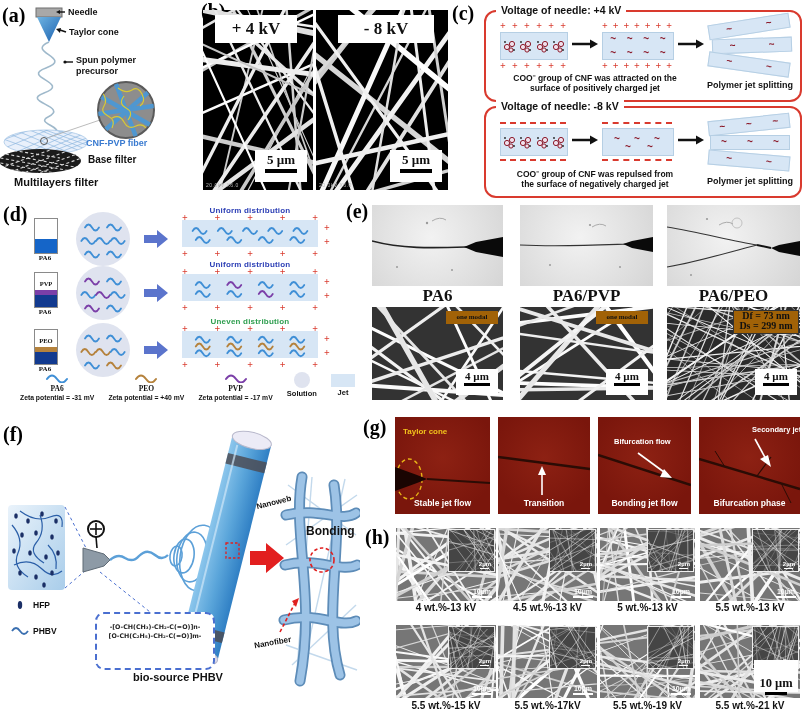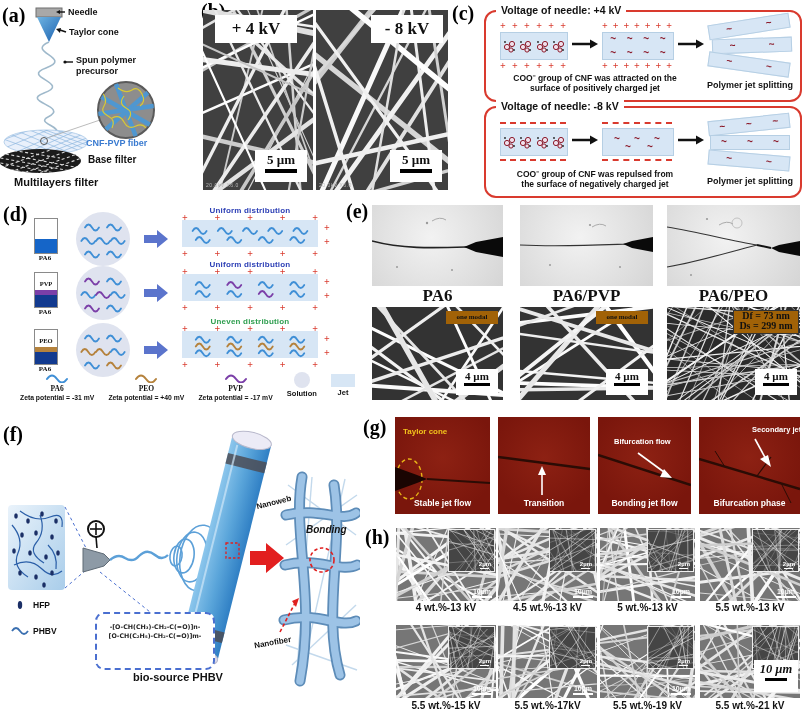--- a/index.html
+++ b/index.html
@@ -1,21 +1,21 @@
 <!DOCTYPE html>
 <html style="--accent_red: #d93a2e; --jet_fill: #d7e6f5; --solution_fill: #dfe3ef; --pa6: #3f8fd6; --peo: #b5823c; --pvp: #7b3fa8; --uniform_blue: #2b3eb5; --uneven_green: #2e9e4f; --micro_maroon: #7a160c; --taylor_yellow: #f2c21c; --block_arrow_blue: #5b74cc;"><head>
 <meta charset="utf-8">
 <style>
   html,body{margin:0;padding:0;background:#fff;}
   #fig{position:relative;width:802px;height:719px;background:#fff;overflow:hidden;
        font-family:"Liberation Sans",sans-serif;color:#111;}
   .abs{position:absolute;}
   .plabel{font-family:"Liberation Serif",serif;font-weight:bold;font-size:20px;color:#000;}
   .ann{font-weight:bold;font-size:9px;color:#111;}
-  .sem{background:#404040;overflow:hidden;}
+  .sem{background:#000000;overflow:hidden;}
   .sem svg,.micro svg{position:absolute;left:0;top:0;width:100%;height:100%;}
   .micro{background:radial-gradient(circle at 45% 40%, #f2f2f2, #d5d5d5);overflow:hidden;}
   .vbox{background:#fff;text-align:center;font-family:"Liberation Serif",serif;
         font-weight:bold;font-size:17px;line-height:28px;}
   .scalebox{background:#fff;text-align:center;font-family:"Liberation Serif",serif;font-weight:bold;}
   .scalebox .bar{background:#000;margin:1px auto 0 auto;}
   .cbox{border:2px solid var(--accent_red);border-radius:12px;}
   .ctitle{background:#fff;padding:0 5px;font-weight:bold;font-size:10.5px;white-space:nowrap;}
   .jet{background:var(--jet_fill);border:1px solid #b6cfe4;}
   .plus-row{display:flex;justify-content:space-between;color:var(--accent_red);
@@ -167,21 +167,21 @@
         <line x1="104.9" y1="-64.1" x2="-20.0" y2="140.8" stroke="rgb(248,248,248)" stroke-width="3.58" stroke-linecap="round"></line>
         <line x1="120.5" y1="-63.0" x2="-64.7" y2="89.7" stroke="rgb(217,217,217)" stroke-width="1.87" stroke-linecap="round"></line>
         <line x1="64.4" y1="-103.2" x2="113.2" y2="131.8" stroke="rgb(209,209,209)" stroke-width="2.20" stroke-linecap="round"></line>
         <line x1="63.3" y1="-51.9" x2="104.2" y2="184.6" stroke="rgb(237,237,237)" stroke-width="2.21" stroke-linecap="round"></line>
         <line x1="120.0" y1="65.8" x2="-117.0" y2="103.8" stroke="rgb(240,240,240)" stroke-width="2.53" stroke-linecap="round"></line>
         <line x1="-42.0" y1="-65.9" x2="50.9" y2="155.4" stroke="rgb(240,240,240)" stroke-width="2.56" stroke-linecap="round"></line>
         <line x1="-64.7" y1="-56.4" x2="140.6" y2="67.9" stroke="rgb(254,254,254)" stroke-width="3.45" stroke-linecap="round"></line>
         <line x1="86.7" y1="-86.8" x2="31.8" y2="146.8" stroke="rgb(223,223,223)" stroke-width="1.89" stroke-linecap="round"></line>
         <line x1="-68.6" y1="-61.1" x2="100.4" y2="109.3" stroke="rgb(240,240,240)" stroke-width="2.13" stroke-linecap="round"></line>
       </svg>
-    <div class="vbox abs" style="left:22px;top:5px;width:72px;height:28px;margin-left:33px;">- 8 kV</div>
+    <div class="vbox abs" style="left:22px;top:5px;width:96px;height:28px;">- 8 kV</div>
     <div class="scalebox abs" style="left:74px;top:140px;width:52px;height:32px;font-size:13px;">
       <div style="padding-top:2px;">5 µm</div>
       <div class="bar" style="width:32px;height:4px;"></div>
     </div>
     <div class="meta">20.0kV X6.0</div>
   </div>
 
   <div class="abs plabel" style="left:452px;top:2px;">(c)</div>
 
   <div class="abs cbox" style="left:484px;top:10px;width:314px;height:88px;">
@@ -834,21 +834,21 @@
     </svg>
   <div class="abs ann" style="left:33px;top:626px;font-size:8.5px;">PHBV</div>
   <div class="abs" style="left:95px;top:612px;width:116px;height:54px;border:2px dashed #4a6fd0;border-radius:9px;background:#fff;">
     <div class="formula">
       <div>-[O-CH(CH₃)-CH₂-C(=O)]n-</div>
       <div>[O-CH(C₂H₅)-CH₂-C(=O)]m-</div>
     </div>
   </div>
   <div class="abs ann" style="left:118px;top:671px;width:120px;text-align:center;font-size:11px;">bio-source PHBV</div>
   <div class="abs ann" style="left:256px;top:498px;font-size:8px;transform:rotate(-14deg);">Nanoweb</div>
-  <div class="abs ann" style="left:306px;top:524px;font-size:10px;font-style:italic;">Bonding</div>
+  <div class="abs ann" style="left:306px;top:524px;font-size:12px;">Bonding</div>
   <div class="abs ann" style="left:254px;top:638px;font-size:8px;transform:rotate(-10deg);">Nanofiber</div>
 
   <div class="abs plabel" style="left:363px;top:416px;">(g)</div>
   <div class="abs gframe" style="left:395px;top:417px;width:95px;height:97px;">
     <svg width="95" height="97">
       <ellipse cx="14" cy="62" rx="13" ry="20" fill="none" stroke="#e8b416" stroke-width="1.4" stroke-dasharray="4,3"></ellipse>
       <polygon points="0,50 22,58 32,62 22,66 0,74" fill="#1a0502"></polygon>
       <line x1="32" y1="62" x2="95" y2="66" stroke="#2b0c05" stroke-width="2"></line>
     </svg>
     <div class="gann" style="left:8px;top:10px;color:var(--taylor_yellow);font-size:8px;">Taylor cone</div>
@@ -1419,21 +1419,21 @@
           <line x1="-23.5" y1="-54.6" x2="48.0" y2="174.5" stroke="rgb(249,249,249)" stroke-width="0.42" stroke-linecap="round"></line>
           <line x1="122.4" y1="-10.3" x2="-28.7" y2="176.1" stroke="rgb(210,210,210)" stroke-width="1.01" stroke-linecap="round"></line>
           <line x1="15.2" y1="-106.0" x2="74.3" y2="126.6" stroke="rgb(242,242,242)" stroke-width="1.12" stroke-linecap="round"></line>
           <line x1="139.0" y1="41.7" x2="-79.2" y2="141.8" stroke="rgb(196,196,196)" stroke-width="1.20" stroke-linecap="round"></line>
           <line x1="106.3" y1="-49.0" x2="-68.4" y2="115.5" stroke="rgb(216,216,216)" stroke-width="1.48" stroke-linecap="round"></line>
           <line x1="156.6" y1="34.6" x2="-80.7" y2="70.4" stroke="rgb(224,224,224)" stroke-width="0.58" stroke-linecap="round"></line>
         </svg>
       <div class="iscale"><span>2µm</span><div class="bar"></div></div>
       </div>
     <div class="scalebox abs" style="right:2px;bottom:6px;width:44px;height:32px;font-size:12.5px;">
-      <div style="padding-top:2px;font-style:italic;">10 µm</div>
+      <div style="padding-top:16px;">10 µm</div>
       <div class="bar" style="width:22px;height:3px;"></div>
     </div>
   </div>
   <div class="hcap abs" style="left:396px;top:700px;width:100px;">5.5 wt.%-15 kV</div>
   <div class="hcap abs" style="left:498px;top:700px;width:99px;">5.5 wt.%-17kV</div>
   <div class="hcap abs" style="left:600px;top:700px;width:95px;">5.5 wt.%-19 kV</div>
   <div class="hcap abs" style="left:700px;top:700px;width:100px;">5.5 wt.%-21 kV</div>
 
 </div>
 

